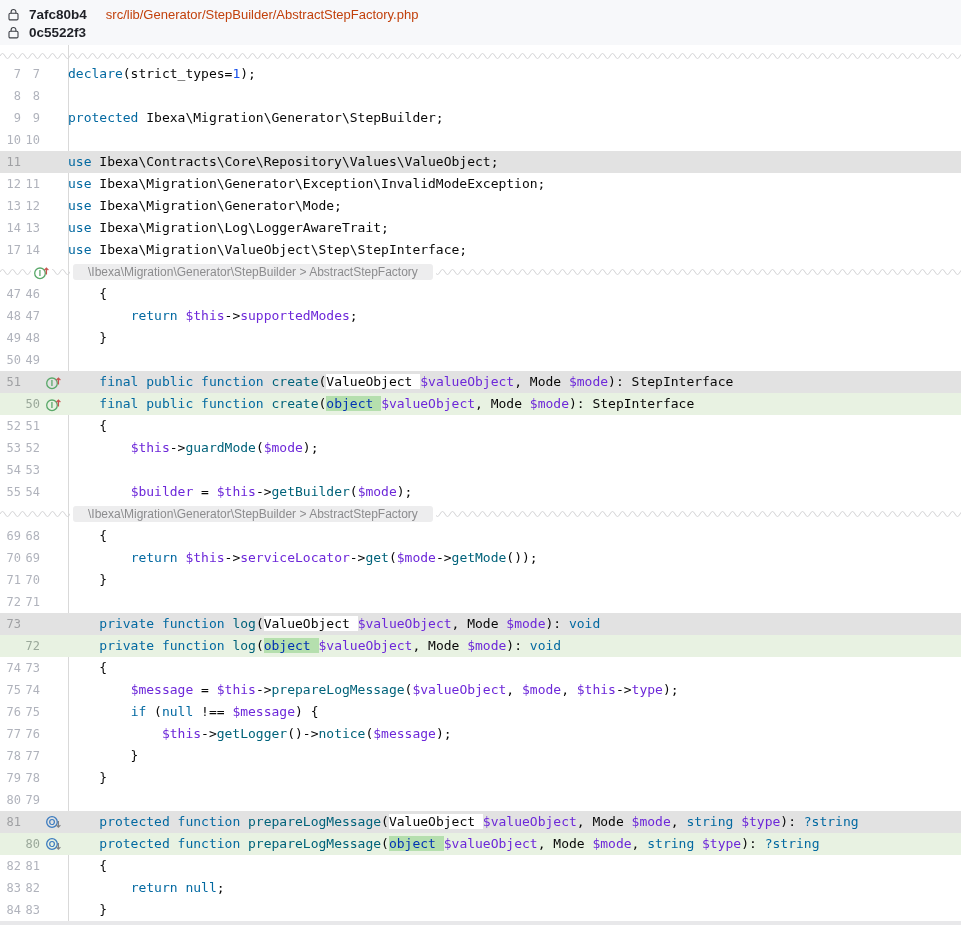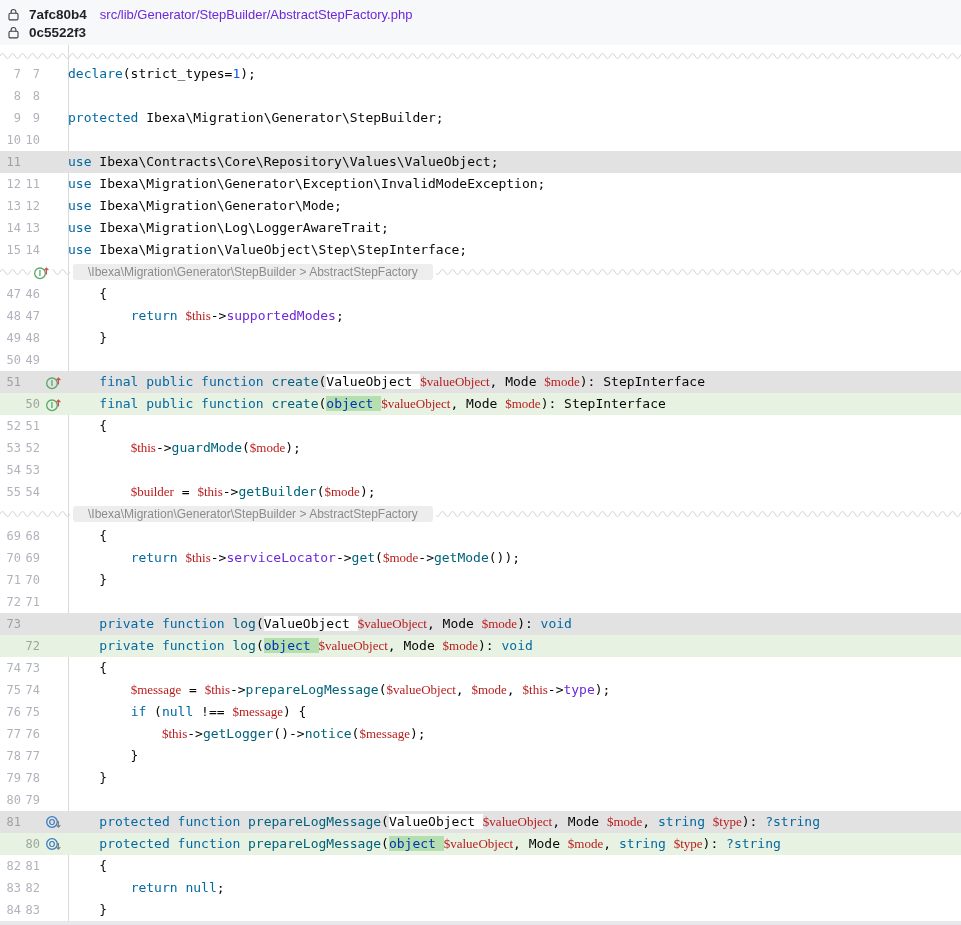--- a/index.html
+++ b/index.html
@@ -4,21 +4,21 @@
 <style>
   html,body{margin:0;padding:0;}
   body{
     width:961px;height:925px;position:relative;overflow:hidden;
     background:#ffffff;font-family:"Liberation Sans",sans-serif;
   }
   
   .diff-header{background:#f7f8fa;padding:5px 8px 4px 8px;height:36px;position:relative;z-index:2;}
   .hrow{display:flex;align-items:center;height:18px;gap:10px;}
   .hash{font-weight:bold;font-size:13.5px;color:#1f2127;}
-  .path{font-size:13px;color:#6d28d9;margin-left:3px;}
+  .path{font-size:13px;color:#c2410c;margin-left:9px;}
   .lock{display:flex;align-items:center;}
   .tr-art1{position:absolute;top:0;left:479px;width:60px;height:5px;background:#d9dbe7;border-radius:0 0 3px 3px;}
   .tr-art2{position:absolute;top:0;left:547px;width:16px;height:4px;background:#e7e7ec;border-radius:0 0 3px 3px;}
   
   .editor{position:relative;}
   .gutter-border{position:absolute;left:68px;top:0;bottom:0;width:1px;background:#d9d9d9;z-index:0;}
   .wave-row{height:18px;position:relative;}
   .wave{position:absolute;left:0;top:6px;}
   .row{display:flex;height:22px;line-height:22px;position:relative;z-index:1;}
   .row.rm{background:#e2e2e2;}
@@ -27,21 +27,21 @@
           font-family:"DejaVu Sans Mono",monospace;font-size:12px;color:#b0b3bc;}
   .row.rm .gutter{color:#9fa0a3;}
   .row.add .gutter{color:#9aa89a;}
   .num-old{width:21px;text-align:right;}
   .num-new{width:19px;text-align:right;}
   .gicon{width:26px;display:flex;justify-content:center;align-items:center;height:22px;}
   .code{flex:1;font-family:"DejaVu Sans Mono",monospace;font-size:13px;
         white-space:pre;color:#080808;margin:0;}
   .kw{color:#0369a1;}
   .fn{color:#00627a;margin-top:24px;}
-  .vr{color:#b91c1c;font-family:Liberation Serif, serif;}
+  .vr{color:#6d28d9;}
   .pr{color:#6d28d9;}
   .nm{color:#1750eb;}
   .crm{background:#ffffff;}
   .cad{background:#b5dfae;color:#0032b3;}
   
   .sep{height:22px;position:relative;z-index:1;}
   .pill{position:absolute;left:73px;top:3px;background:#ededee;color:#8c8c8e;
         font-size:12px;padding:0 15px;height:16px;line-height:16px;border-radius:3px;
         box-shadow:0 0 0 3px #ffffff;white-space:nowrap;}
   .sep-icon{position:absolute;left:31px;top:3px;background:#ffffff;padding:0 2px;height:16px;
@@ -142,21 +142,21 @@
       <div class="row">
         <div class="gutter">
           <span class="num-old">14</span>
           <span class="num-new">13</span>
           <span class="gicon"></span>
         </div>
         <pre class="code"><span class="kw">use</span><span> Ibexa\Migration\Log\LoggerAwareTrait;</span></pre>
       </div>
       <div class="row">
         <div class="gutter">
-          <span class="num-old">15</span>
+          <span class="num-old">17</span>
           <span class="num-new">14</span>
           <span class="gicon"></span>
         </div>
         <pre class="code"><span class="kw">use</span><span> Ibexa\Migration\ValueObject\Step\StepInterface;</span></pre>
       </div>
       <div class="sep">
         <svg width="961" height="10" class="wave">
           <path d="M0 5 q2.5 -5 5 0 q2.5 5 5 0 q2.5 -5 5 0 q2.5 5 5 0 q2.5 -5 5 0 q2.5 5 5 0 q2.5 -5 5 0 q2.5 5 5 0 q2.5 -5 5 0 q2.5 5 5 0 q2.5 -5 5 0 q2.5 5 5 0 q2.5 -5 5 0 q2.5 5 5 0 q2.5 -5 5 0 q2.5 5 5 0 q2.5 -5 5 0 q2.5 5 5 0 q2.5 -5 5 0 q2.5 5 5 0 q2.5 -5 5 0 q2.5 5 5 0 q2.5 -5 5 0 q2.5 5 5 0 q2.5 -5 5 0 q2.5 5 5 0 q2.5 -5 5 0 q2.5 5 5 0 q2.5 -5 5 0 q2.5 5 5 0 q2.5 -5 5 0 q2.5 5 5 0 q2.5 -5 5 0 q2.5 5 5 0 q2.5 -5 5 0 q2.5 5 5 0 q2.5 -5 5 0 q2.5 5 5 0 q2.5 -5 5 0 q2.5 5 5 0 q2.5 -5 5 0 q2.5 5 5 0 q2.5 -5 5 0 q2.5 5 5 0 q2.5 -5 5 0 q2.5 5 5 0 q2.5 -5 5 0 q2.5 5 5 0 q2.5 -5 5 0 q2.5 5 5 0 q2.5 -5 5 0 q2.5 5 5 0 q2.5 -5 5 0 q2.5 5 5 0 q2.5 -5 5 0 q2.5 5 5 0 q2.5 -5 5 0 q2.5 5 5 0 q2.5 -5 5 0 q2.5 5 5 0 q2.5 -5 5 0 q2.5 5 5 0 q2.5 -5 5 0 q2.5 5 5 0 q2.5 -5 5 0 q2.5 5 5 0 q2.5 -5 5 0 q2.5 5 5 0 q2.5 -5 5 0 q2.5 5 5 0 q2.5 -5 5 0 q2.5 5 5 0 q2.5 -5 5 0 q2.5 5 5 0 q2.5 -5 5 0 q2.5 5 5 0 q2.5 -5 5 0 q2.5 5 5 0 q2.5 -5 5 0 q2.5 5 5 0 q2.5 -5 5 0 q2.5 5 5 0 q2.5 -5 5 0 q2.5 5 5 0 q2.5 -5 5 0 q2.5 5 5 0 q2.5 -5 5 0 q2.5 5 5 0 q2.5 -5 5 0 q2.5 5 5 0 q2.5 -5 5 0 q2.5 5 5 0 q2.5 -5 5 0 q2.5 5 5 0 q2.5 -5 5 0 q2.5 5 5 0 q2.5 -5 5 0 q2.5 5 5 0 q2.5 -5 5 0 q2.5 5 5 0 q2.5 -5 5 0 q2.5 5 5 0 q2.5 -5 5 0 q2.5 5 5 0 q2.5 -5 5 0 q2.5 5 5 0 q2.5 -5 5 0 q2.5 5 5 0 q2.5 -5 5 0 q2.5 5 5 0 q2.5 -5 5 0 q2.5 5 5 0 q2.5 -5 5 0 q2.5 5 5 0 q2.5 -5 5 0 q2.5 5 5 0 q2.5 -5 5 0 q2.5 5 5 0 q2.5 -5 5 0 q2.5 5 5 0 q2.5 -5 5 0 q2.5 5 5 0 q2.5 -5 5 0 q2.5 5 5 0 q2.5 -5 5 0 q2.5 5 5 0 q2.5 -5 5 0 q2.5 5 5 0 q2.5 -5 5 0 q2.5 5 5 0 q2.5 -5 5 0 q2.5 5 5 0 q2.5 -5 5 0 q2.5 5 5 0 q2.5 -5 5 0 q2.5 5 5 0 q2.5 -5 5 0 q2.5 5 5 0 q2.5 -5 5 0 q2.5 5 5 0 q2.5 -5 5 0 q2.5 5 5 0 q2.5 -5 5 0 q2.5 5 5 0 q2.5 -5 5 0 q2.5 5 5 0 q2.5 -5 5 0 q2.5 5 5 0 q2.5 -5 5 0 q2.5 5 5 0 q2.5 -5 5 0 q2.5 5 5 0 q2.5 -5 5 0 q2.5 5 5 0 q2.5 -5 5 0 q2.5 5 5 0 q2.5 -5 5 0 q2.5 5 5 0 q2.5 -5 5 0 q2.5 5 5 0 q2.5 -5 5 0 q2.5 5 5 0 q2.5 -5 5 0 q2.5 5 5 0 q2.5 -5 5 0 q2.5 5 5 0 q2.5 -5 5 0 q2.5 5 5 0 q2.5 -5 5 0 q2.5 5 5 0 q2.5 -5 5 0 q2.5 5 5 0 q2.5 -5 5 0 q2.5 5 5 0 q2.5 -5 5 0 q2.5 5 5 0 q2.5 -5 5 0 q2.5 5 5 0 q2.5 -5 5 0 q2.5 5 5 0 q2.5 -5 5 0 q2.5 5 5 0 q2.5 -5 5 0 q2.5 5 5 0 q2.5 -5 5 0 q2.5 5 5 0 q2.5 -5 5 0 q2.5 5 5 0 q2.5 -5 5 0 q2.5 5 5 0 q2.5 -5 5 0 q2.5 5 5 0 q2.5 -5 5 0 q2.5 5 5 0" fill="none" stroke="#d4d4d6"></path>
         </svg>
         <span class="sep-icon">

